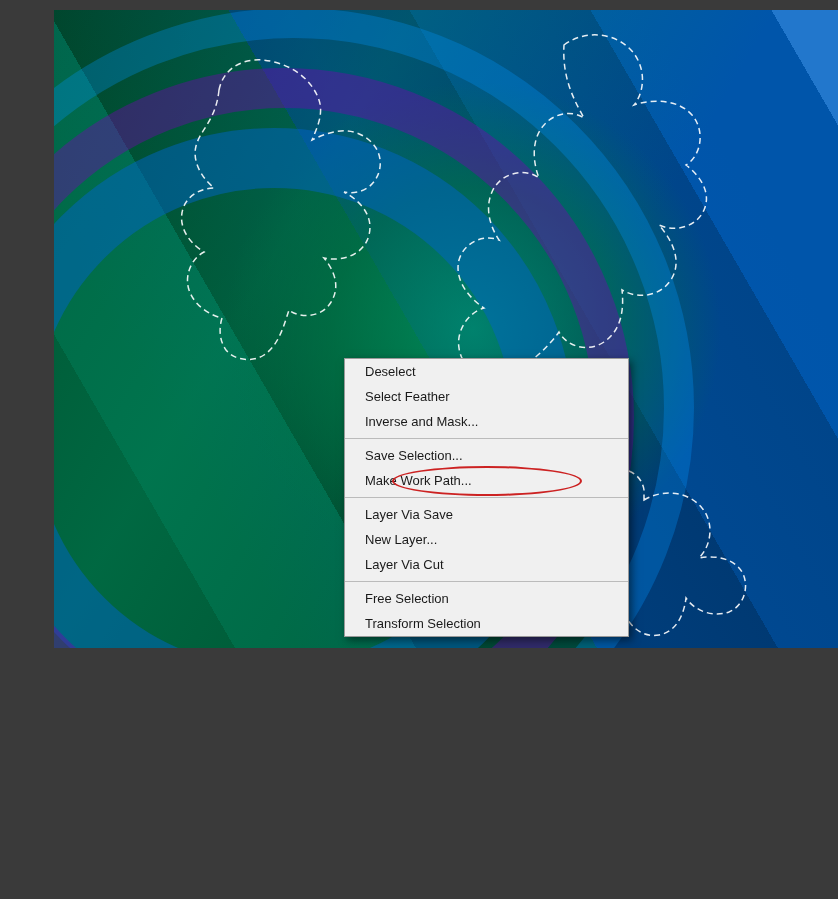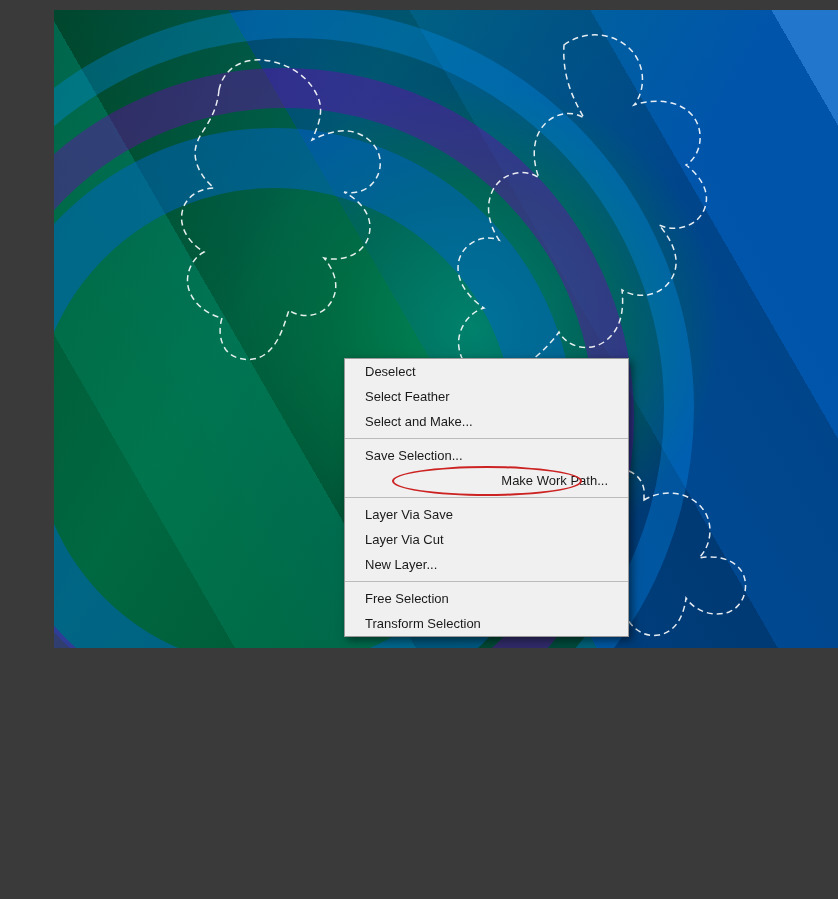--- a/index.html
+++ b/index.html
@@ -107,21 +107,20 @@
     }
 
     .menu-divider {
       height: 1px;
       background: #bbb;
       margin: 4px 0;
     }
 
     .make-work-path-wrapper {
       position: relative;
-      text-align: right;
     }
 
     .make-work-path-oval {
       position: absolute;
       top: 50%;
       left: 50%;
       transform: translate(-50%, -50%);
       width: 190px;
       height: 30px;
       border: 2.5px solid #cc2222;
@@ -234,36 +233,36 @@
       C 502,500 522,496 535,505
       C 530,490 532,470 548,462
       C 562,455 578,465 580,480
       Z
     " fill="none" stroke="white" stroke-width="1.5" stroke-dasharray="6,4" opacity="0.9"></path>
   </svg>
 
   <div class="context-menu">
     <div class="menu-item">Deselect</div>
     <div class="menu-item">Select Feather</div>
-    <div class="menu-item">Select and Make...</div>
+    <div class="menu-item">Inverse and Mask...</div>
 
     <div class="menu-divider"></div>
 
     <div class="menu-item">Save Selection...</div>
 
     <div class="make-work-path-wrapper">
       <div class="menu-item">Make Work Path...</div>
       <div class="make-work-path-oval"></div>
     </div>
 
     <div class="menu-divider"></div>
 
     <div class="menu-item">Layer Via Save</div>
+    <div class="menu-item">New Layer...</div>
     <div class="menu-item">Layer Via Cut</div>
-    <div class="menu-item">New Layer...</div>
 
     <div class="menu-divider"></div>
 
     <div class="menu-item">Free Selection</div>
     <div class="menu-item">Transform Selection</div>
 
   </div>
 </div>
 
 <div class="bottom-area"></div>

